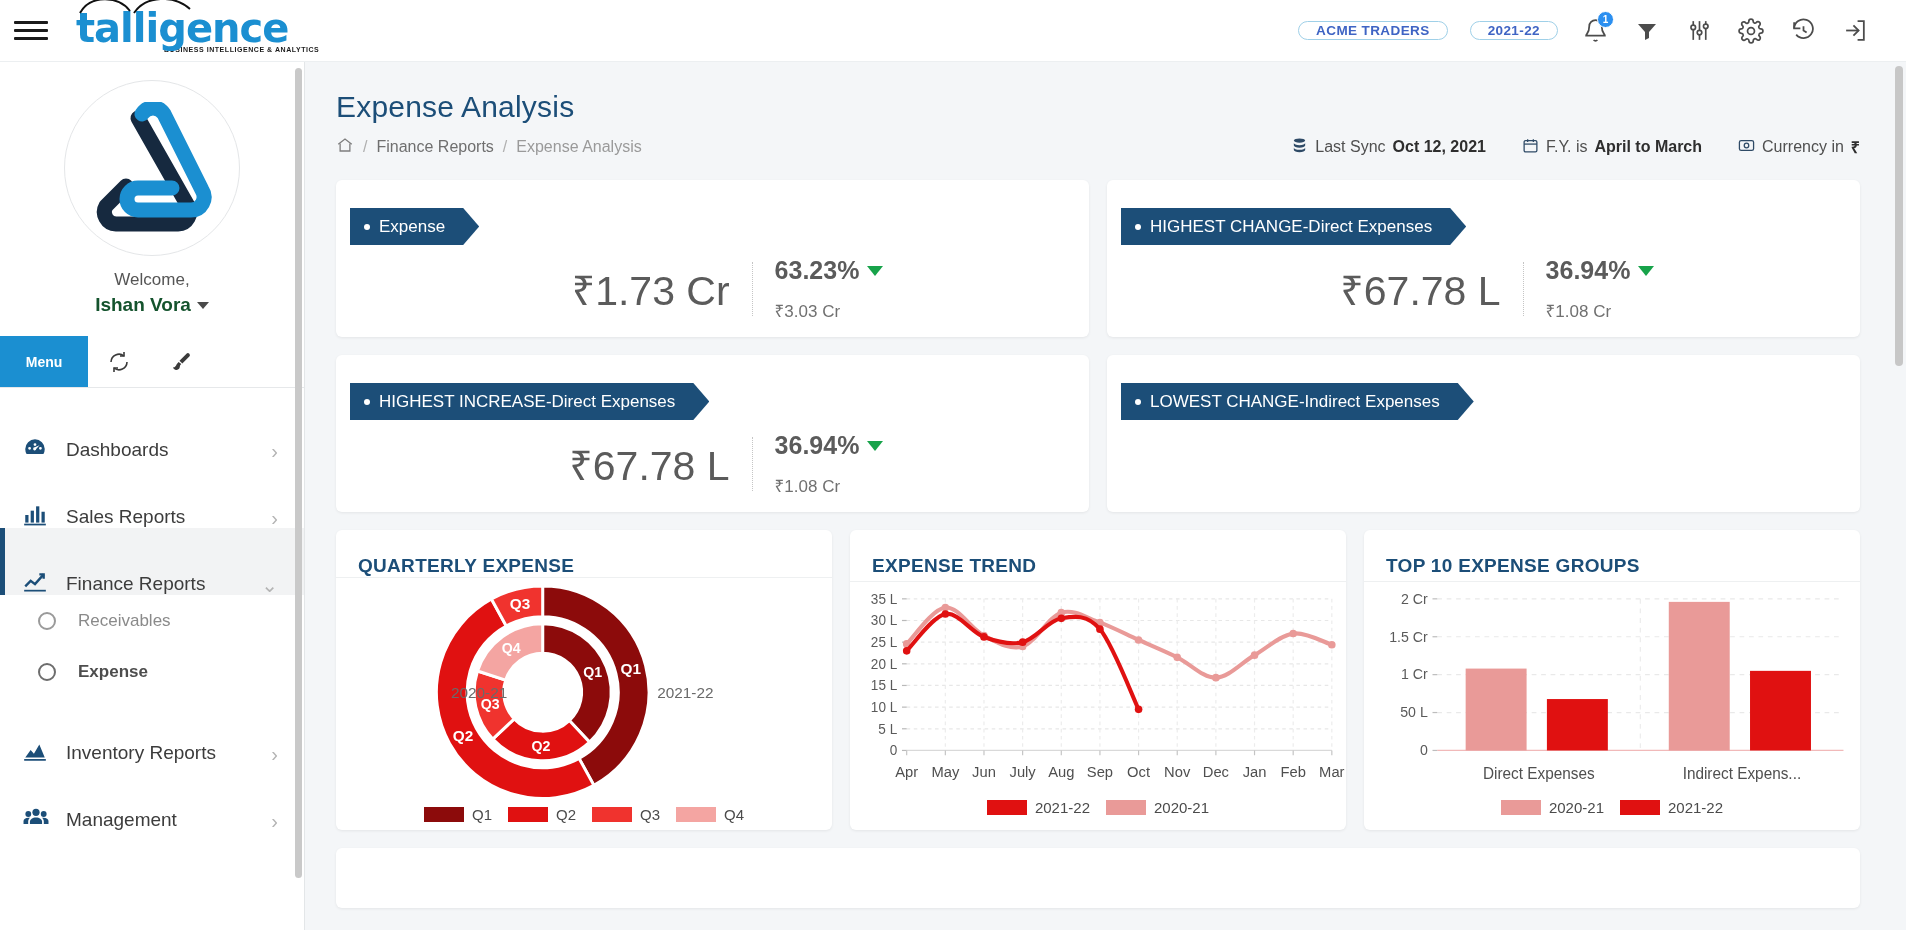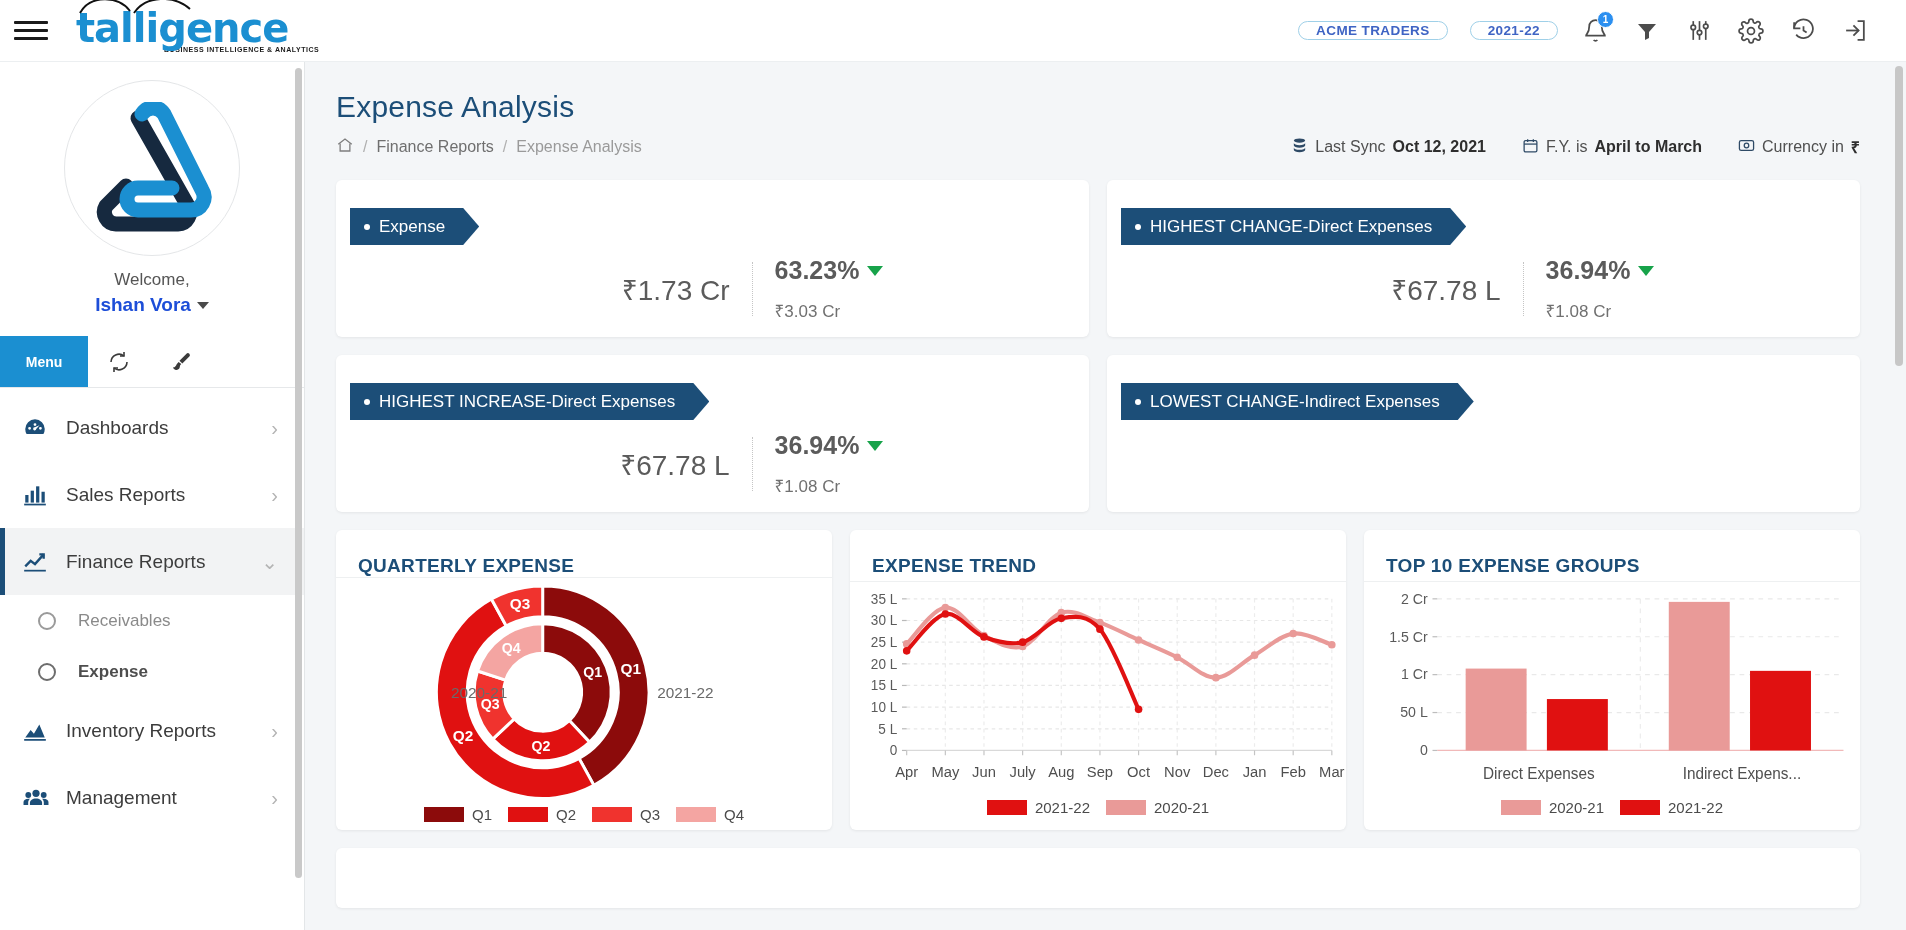--- a/index.html
+++ b/index.html
@@ -46,35 +46,35 @@
   .sidebar {
     position: absolute; top: 62px; left: 0; width: 305px; height: 868px;
     background: #ffffff; border-right: 1px solid #e3e6e8; overflow: hidden; z-index: 20;
   }
   .avatar-wrap { display:flex; justify-content:center; padding-top: 18px; }
   .avatar {
     width: 176px; height: 176px; border-radius: 50%; border: 1px solid #e4e6e8;
     display: flex; align-items: center; justify-content: center; background: #fff;
   }
   .welcome { text-align: center; font-size: 17px; color: #555; margin-top: 14px; }
-  .username { text-align: center; font-size: 19px; color: #1d4ed8; font-weight: 700;
+  .username { text-align: center; font-size: 19px; color: #14532d; font-weight: 700;
     margin-top: 4px; cursor: pointer; }
   .caret { display:inline-block; margin-left:6px; border-left:6px solid transparent;
     border-right:6px solid transparent; border-top:7px solid #4a4a4a; vertical-align: middle; }
 
   .menutabs { display: flex; align-items: stretch; margin-top: 20px;
     border-bottom: 1px solid #e6e8ea; height: 52px; }
   .menutab-active { background: #1b8fd1; color: #fff; font-weight: 700; font-size: 14px;
     display: flex; align-items: center; justify-content: center; width: 88px; cursor: pointer; }
   .menutab-ico { width: 62px; display:flex; align-items:center; justify-content:center;
     color:#3a3a3a; cursor:pointer; }
 
   .navlist { margin-top: 6px; }
   .navitem {
-    height: 67px; display: flex; align-items: center; padding: 0 26px 0 22px;
+    height: 67px; display: flex; align-items: flex-end; padding: 0 26px 0 22px;
     font-size: 19px; color: #3c3c3c; cursor: pointer; position: relative;
   }
   .navitem .nico { width: 44px; display: flex; align-items: center; color: #1c4e78; }
   .navitem.active { background: #f2f3f4; }
   .navitem.active::before { content:""; position:absolute; left:0; top:0; bottom:0;
     width: 5px; background: #1c4e78; }
   .chev { margin-left: auto; color: #b4b4b4; font-size: 20px; line-height: 1; }
   .subitem {
     height: 51px; display: flex; align-items: center; padding-left: 38px;
     font-size: 17px; color: #8a8a8a; cursor: pointer;
@@ -108,21 +108,21 @@
   .kpicard { background: #fff; border-radius: 6px; height: 157px; position: relative;
     box-shadow: 0 1px 3px rgba(0,0,0,.07); }
   .ribbon {
     position: absolute; top: 28px; left: 14px; height: 37px; background: #1c4e78;
     color: #fff; font-size: 17px; display: flex; align-items: center; padding: 0 34px 0 14px;
     clip-path: polygon(0 0, calc(100% - 16px) 0, 100% 50%, calc(100% - 16px) 100%, 0 100%);
   }
   .ribbon .dot { width: 6px; height: 6px; background: #fff; border-radius: 50%; margin-right: 9px; }
   .kpibody { position: absolute; right: 0; left: 0; top: 76px; display: flex;
     align-items: center; justify-content: center; }
-  .kpi-main { font-size: 28px; color: #5b5b5b; font-weight: 400; padding-right: 22px;
+  .kpi-main { font-size: 41px; color: #5b5b5b; font-weight: 400; padding-right: 22px;
     text-align: right; min-width: 210px; }
   .kpi-div { width: 0; border-left: 1px dotted #c5c5c5; height: 54px; }
   .kpi-right { padding-left: 22px; }
   .kpi-pct { font-size: 25px; color: #5b5b5b; font-weight: 700; display: flex;
     align-items: center; gap: 8px; }
   .tri-down { width:0;height:0;border-left:8px solid transparent;border-right:8px solid transparent;
     border-top:10px solid #17a34a; }
   .kpi-sub { font-size: 17px; color: #707070; margin-top: 14px; }
 
   

